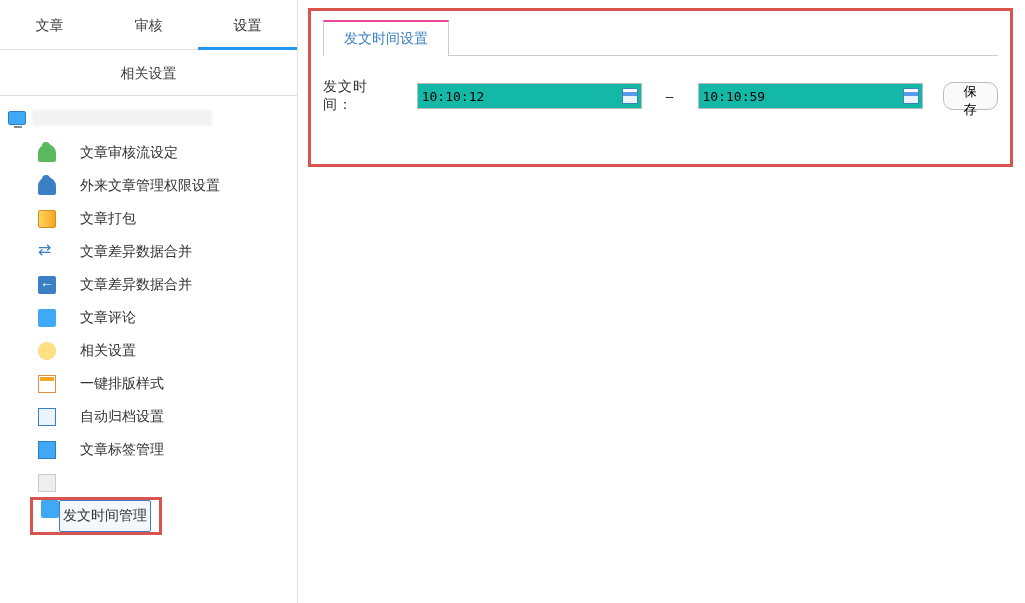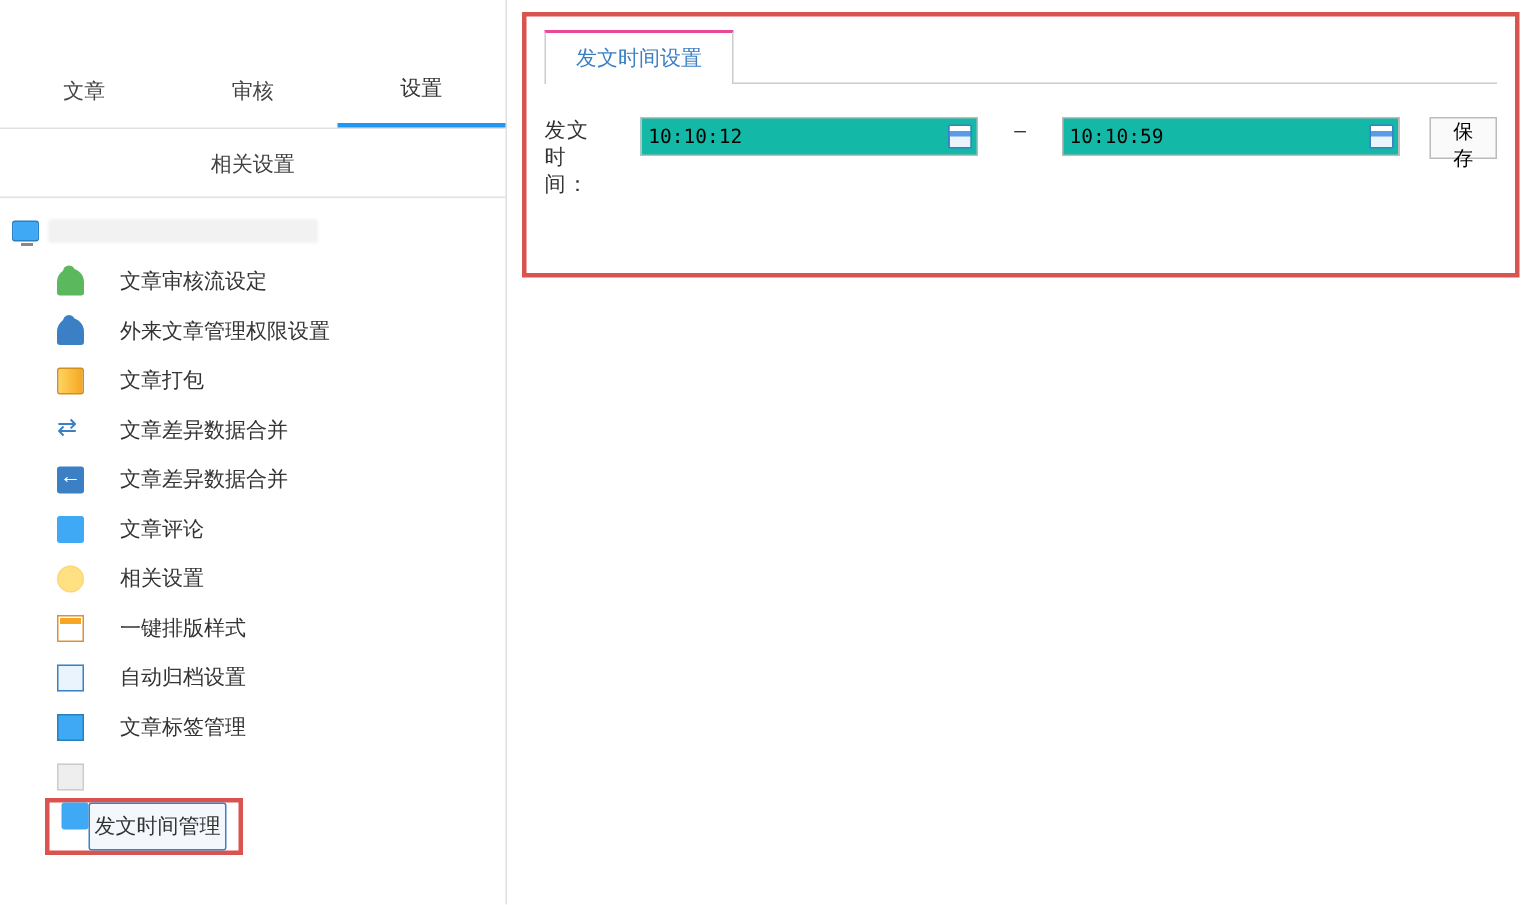--- a/index.html
+++ b/index.html
@@ -1,21 +1,21 @@
 <!DOCTYPE html>
 <html><head>
   <meta charset="utf-8">
   <style>
     * { margin:0; padding:0; box-sizing:border-box; }
     body { font-family:"Microsoft YaHei","微软雅黑",Arial,sans-serif; font-size:14px; color:#333; background:#fff; }
     .app { display:flex; width:1025px; height:603px; }
-    .sidebar { width:338px; display:flex; flex-direction:column; border-right:1px solid #e0e0e0;justify-content:center; }
+    .sidebar { width:298px; display:flex; flex-direction:column; border-right:1px solid #e0e0e0; }
     .tabs { display:flex; height:50px; align-items:center; border-bottom:1px solid #e0e0e0; }
     .tab { flex:1; text-align:center; height:50px; line-height:50px; cursor:pointer; color:#444; }
-    .tab.active { border-bottom:3px solid #2196f3; color:#333;font-family:Liberation Mono, monospace; }
+    .tab.active { border-bottom:3px solid #2196f3; color:#333; }
     .section-title { height:46px; line-height:46px; text-align:center; color:#404040; border-bottom:1px solid #e0e0e0; }
     .tree { padding:10px 0 0 8px; }
     .root-node { display:flex; align-items:center; gap:6px; padding:4px 0 10px 0; }
     .root-pixels { width:180px; height:16px; background:#f2f2f2; border-radius:2px; filter:blur(1px); }
     .node-list { list-style:none; padding-left:30px; }
     .node { display:flex; align-items:center; gap:24px; height:33px; cursor:pointer; }
     .node-label { color:#333; }
     .node.selected .node-label { border:1px solid #3b7fc4; background:#f4f8fc; padding:6px 3px; border-radius:2px; }
     .hl-box { position:relative; display:inline-flex; border:3px solid #d9534f; padding:0 8px 0 8px; margin-left:-8px; }
 
@@ -39,27 +39,27 @@
     .ic-layout::before{content:"";display:block;height:4px;background:#f5a623;margin:1px;}
     .ic-archive{ background:#eaf4fc;border:1px solid #3b7fc4;}
     .ic-tag{ background:#3fa9f5;border:1px solid #2a7fbf;}
     .ic-ext{ background:#eee;border:1px solid #ccc;}
     .ic-time{ background:#3fa9f5;border-radius:2px;}
 
     .main { flex:1; padding:8px 12px 8px 10px; position:relative; }
     .red-frame { border:3px solid #d9534f; padding:9px 12px 50px 12px; }
     .panel-tabs { display:flex; border-bottom:1px solid #ccc; margin-bottom:22px; }
     .panel-tab { padding:8px 20px; border:1px solid #ccc; border-bottom:none; background:#fff; color:#3b7fc4; margin-bottom:-1px; border-top:2px solid #ec4899; }
-    .row { display:flex; align-items:flex-start; gap:20px; }
+    .row { display:flex; align-items:center; gap:20px; }
     .row-label { margin-right:2px; letter-spacing:1px; }
     .time-input { width:225px; height:26px; border:1px solid #bbb; padding:2px 28px 2px 4px; font-family:monospace; font-size:13px; background:#14b8a6; position:relative; }
     .input-wrap{ position:relative; }
     .cal-icon{ position:absolute; right:4px; top:5px; width:16px; height:16px; background:linear-gradient(#fff 25%,#5a9be8 25%); border:1px solid #3b7fc4; border-radius:1px; box-shadow:inset 0 -7px 0 #eaf4fc;}
     .dash { padding:0 4px; }
-    .btn { height:28px; padding:0 14px; border:1px solid #bbb; background:#fafafa; border-radius:0; cursor:pointer; }
+    .btn { height:28px; padding:0 14px; border:1px solid #bbb; background:#fafafa; border-radius:10px; cursor:pointer; }
   </style>
 </head>
 <body>
 
 <div class="app">
   <aside class="sidebar">
     <div class="tabs">
       <div class="tab">文章</div>
       <div class="tab">审核</div>
       <div class="tab active">设置</div>

